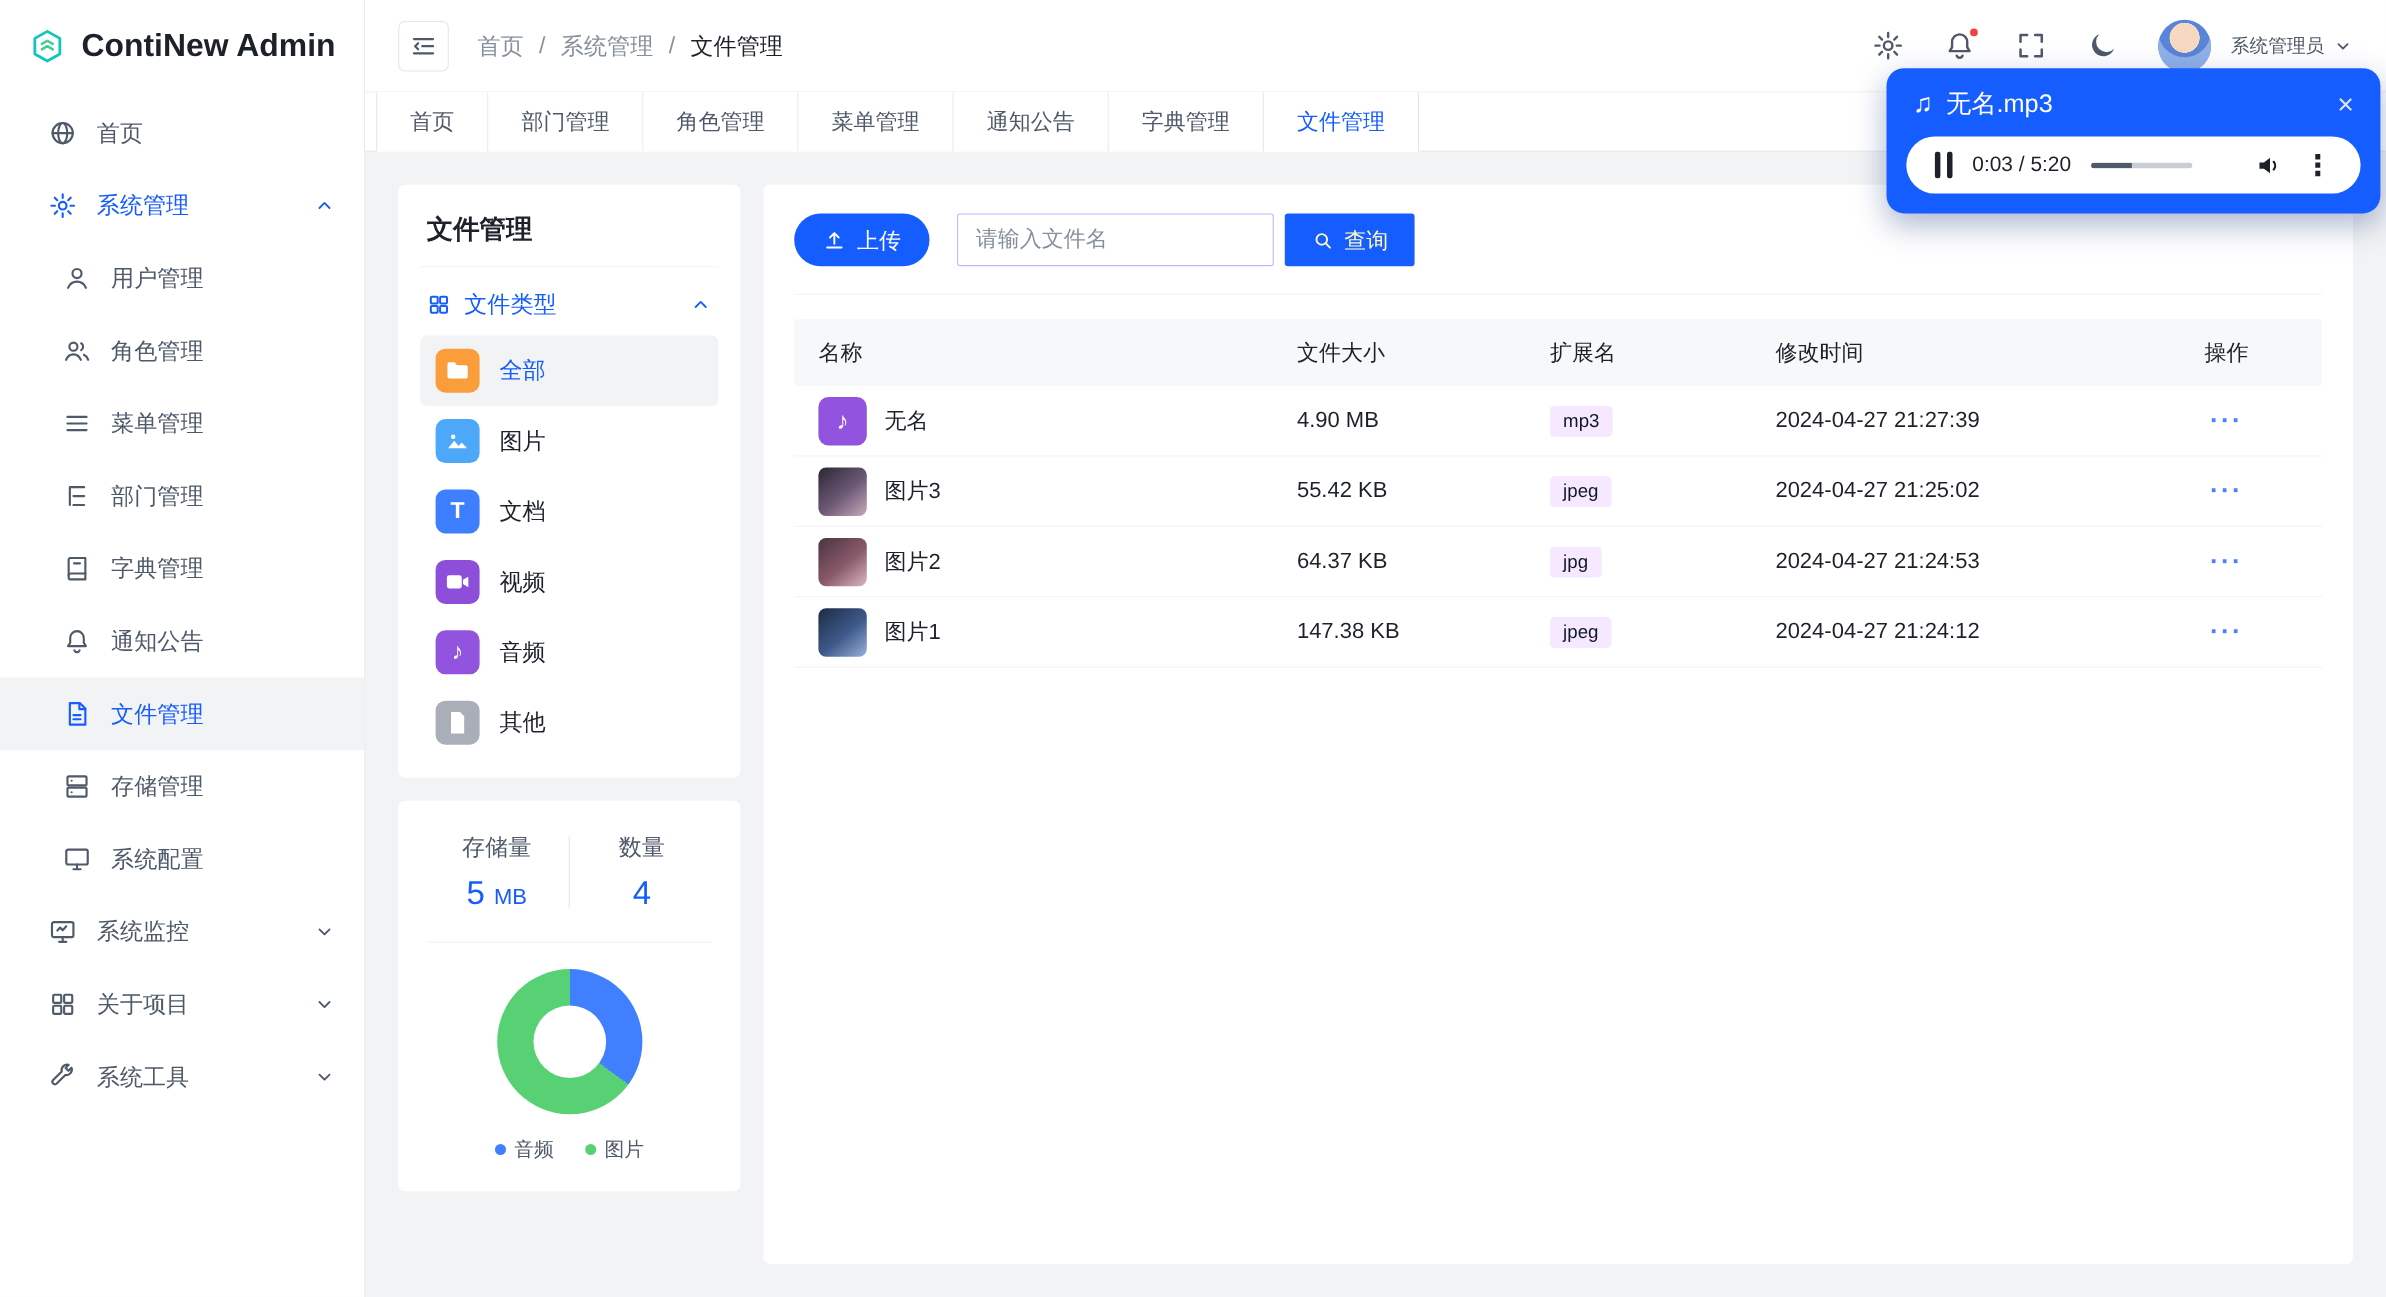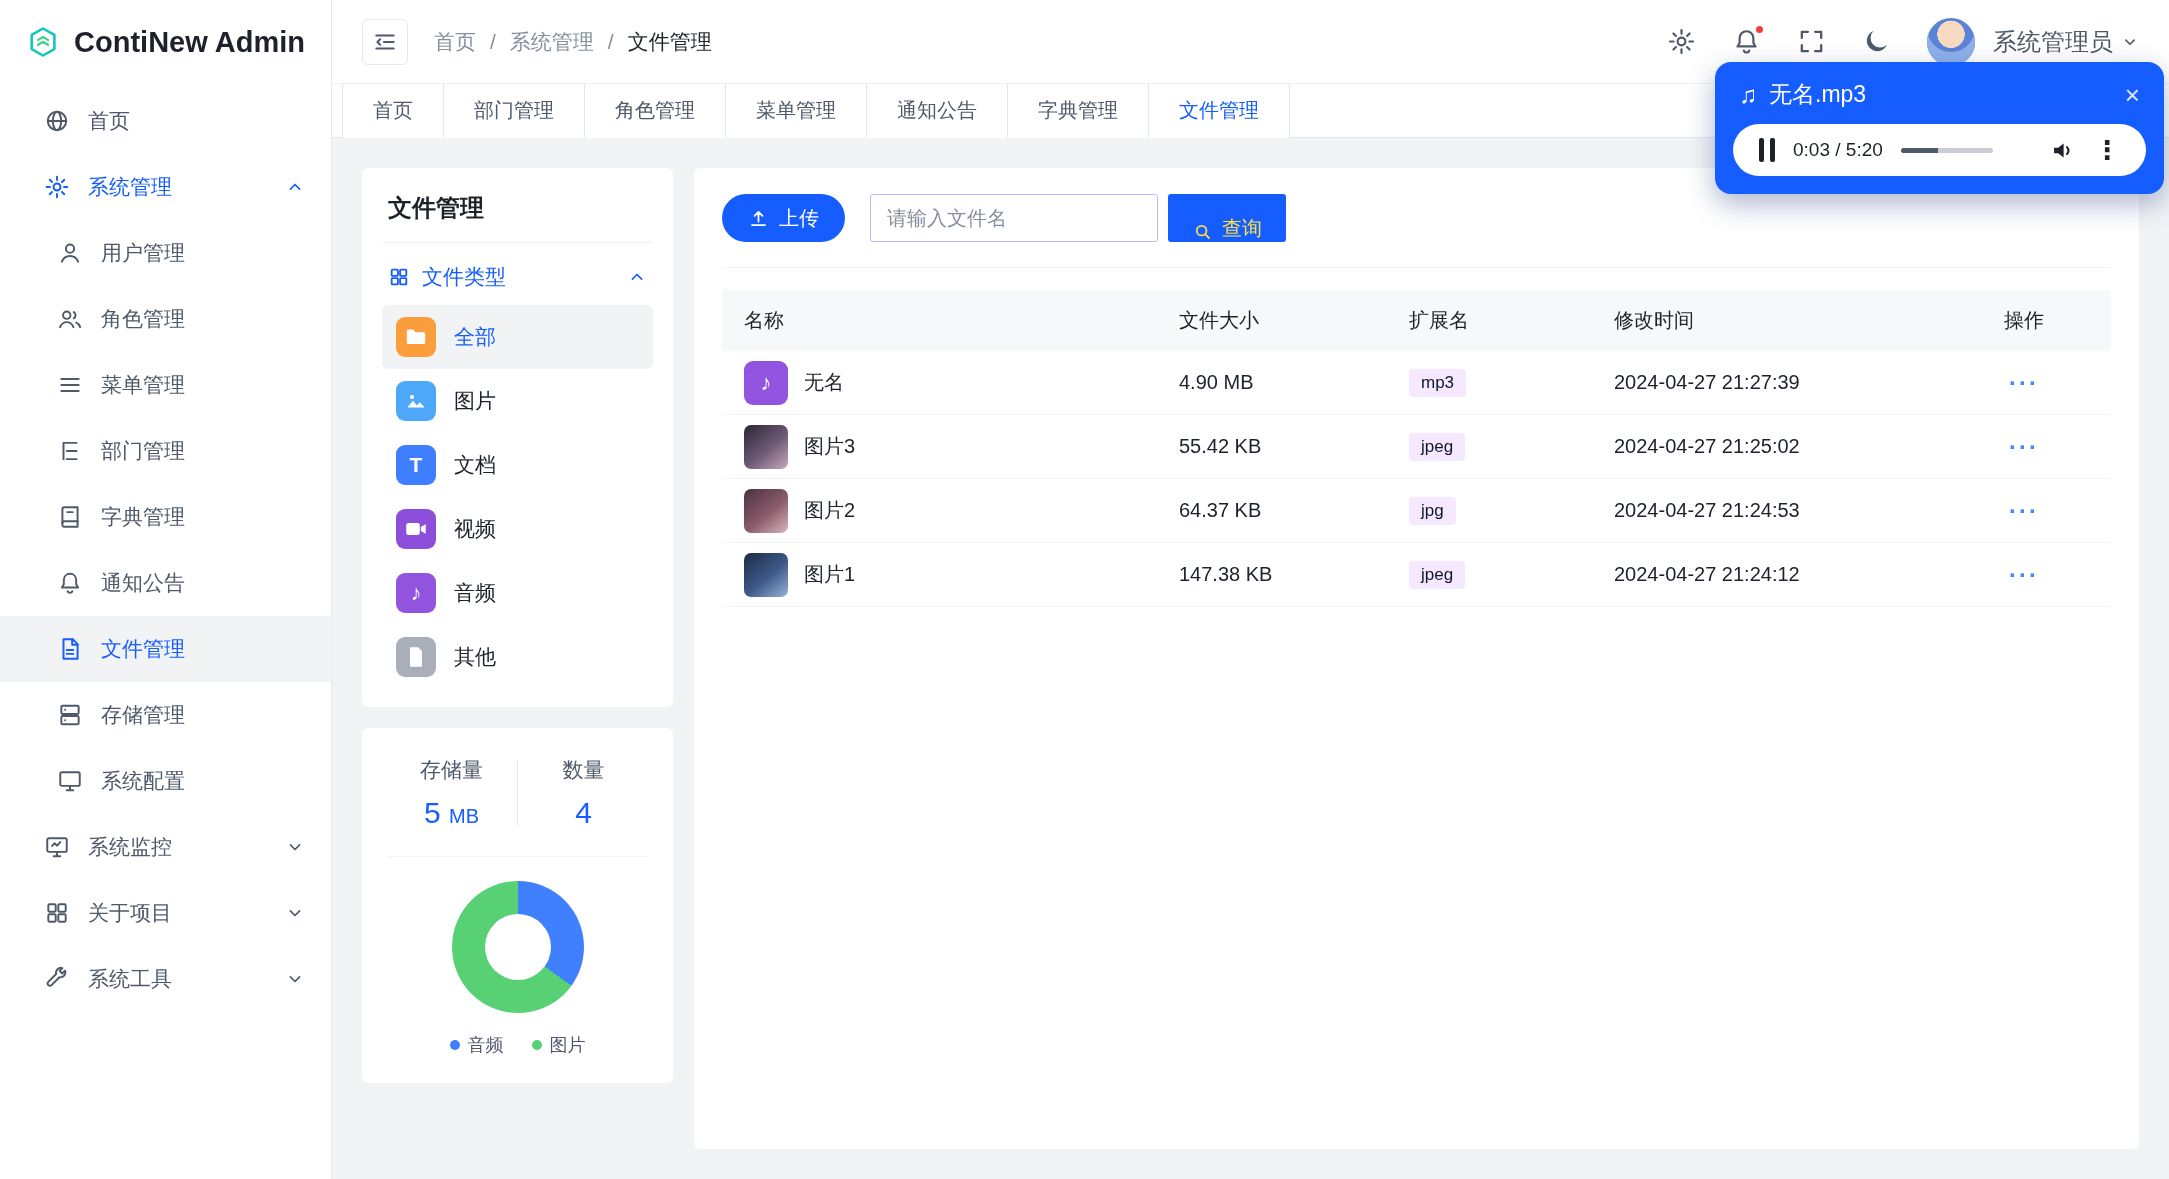--- a/index.html
+++ b/index.html
@@ -30,21 +30,21 @@
   .collapse-btn{width:46px;height:46px;border:1px solid #e5e6eb;background:#fff;border-radius:6px;color:#4e5969;cursor:pointer;padding:9px}
   .breadcrumb{display:flex;align-items:center;gap:14px;font-size:21px;color:#86909c}
   .breadcrumb .crumb{cursor:pointer}
   .breadcrumb .crumb.current{color:#1d2129;cursor:default}
   .topbar-right{margin-left:auto;display:flex;align-items:center;gap:36px}
   .tool-icon{width:29px;height:29px;color:#4e5969;position:relative;cursor:pointer}
   .badge-dot{position:absolute;top:-3px;right:-4px;width:11px;height:11px;border-radius:50%;background:#f53f3f;border:2px solid #fff}
   .avatar{width:48px;height:48px;border-radius:50%;cursor:pointer;flex-shrink:0;
     background:radial-gradient(circle at 50% 34%,#f6d9c0 0 34%,#5a84d7 35% 100%);
     box-shadow:inset 0 -14px 0 #8fb0e8}
-  .user-chip{display:flex;align-items:center;gap:8px;font-size:24px;color:#4e5969;cursor:pointer;margin-left:-18px}
+  .user-chip{display:flex;align-items:center;gap:8px;font-size:17px;color:#4e5969;cursor:pointer;margin-left:-18px}
   .user-caret{width:18px;height:18px}
 
   
   .tabbar{height:54px;background:#fff;border-bottom:1px solid #e5e6eb;display:flex;align-items:stretch;padding-left:10px}
   .tab{display:flex;align-items:center;padding:0 30px;font-size:20px;color:#4e5969;cursor:pointer;
     border-right:1px solid #e5e6eb;margin-bottom:-1px;border-bottom:1px solid transparent;background:#fff}
   .tab:first-child{border-left:1px solid #e5e6eb}
   .tab.active{color:#165DFF;border-bottom-color:#fff}
 
   
@@ -80,22 +80,22 @@
 
   .list-card{flex:1;padding:26px 28px;display:flex;flex-direction:column;min-width:0}
   .toolbar{display:flex;align-items:center;gap:25px}
   .btn-upload{height:48px;padding:0 26px;border-radius:24px;border:none;background:#165DFF;color:#fff;
     font-size:20px;display:flex;align-items:center;gap:10px;cursor:pointer;font-family:inherit}
   .btn-ic{width:21px;height:21px}
   .search-group{display:flex;gap:10px}
   .search-input{width:288px;height:48px;border:1px solid #c4b5fd;border-radius:3px;padding:0 16px;
     font-size:20px;color:#1d2129;background:#fff;outline:none;font-family:inherit}
   .search-input::placeholder{color:#86909c}
-  .btn-query{height:48px;padding:0 24px;border:none;border-radius:3px;background:#165DFF;color:#fde047;
-    font-size:20px;display:flex;align-items:flex-end;gap:9px;cursor:pointer;font-family:inherit}
+  .btn-query{height:48px;padding:0 24px;border:none;border-radius:3px;background:#165DFF;color:#fef9c3;
+    font-size:20px;display:flex;align-items:center;gap:9px;cursor:pointer;font-family:inherit}
 
   .table{margin-top:25px;border-top:1px solid #f2f3f5;padding-top:22px}
   .t-head,.t-row{display:grid;grid-template-columns:1fr 230px 205px 345px 130px;align-items:center;padding:0 22px}
   .t-head{height:61px;background:#f7f8fa;border-radius:3px;font-weight:400;color:#1d2129;font-size:20px}
   .t-head .c-actions{text-align:center}
   .t-row{height:64px;border-bottom:1px solid #f2f3f5;font-size:20px;cursor:pointer}
   .name-cell{display:flex;align-items:center;gap:16px;min-width:0}
   .row-audio-icon{width:44px;height:44px;border-radius:9px;color:#fff;font-size:22px;
     display:flex;align-items:center;justify-content:center;flex-shrink:0}
   .thumb{width:44px;height:44px;border-radius:7px;flex-shrink:0}

